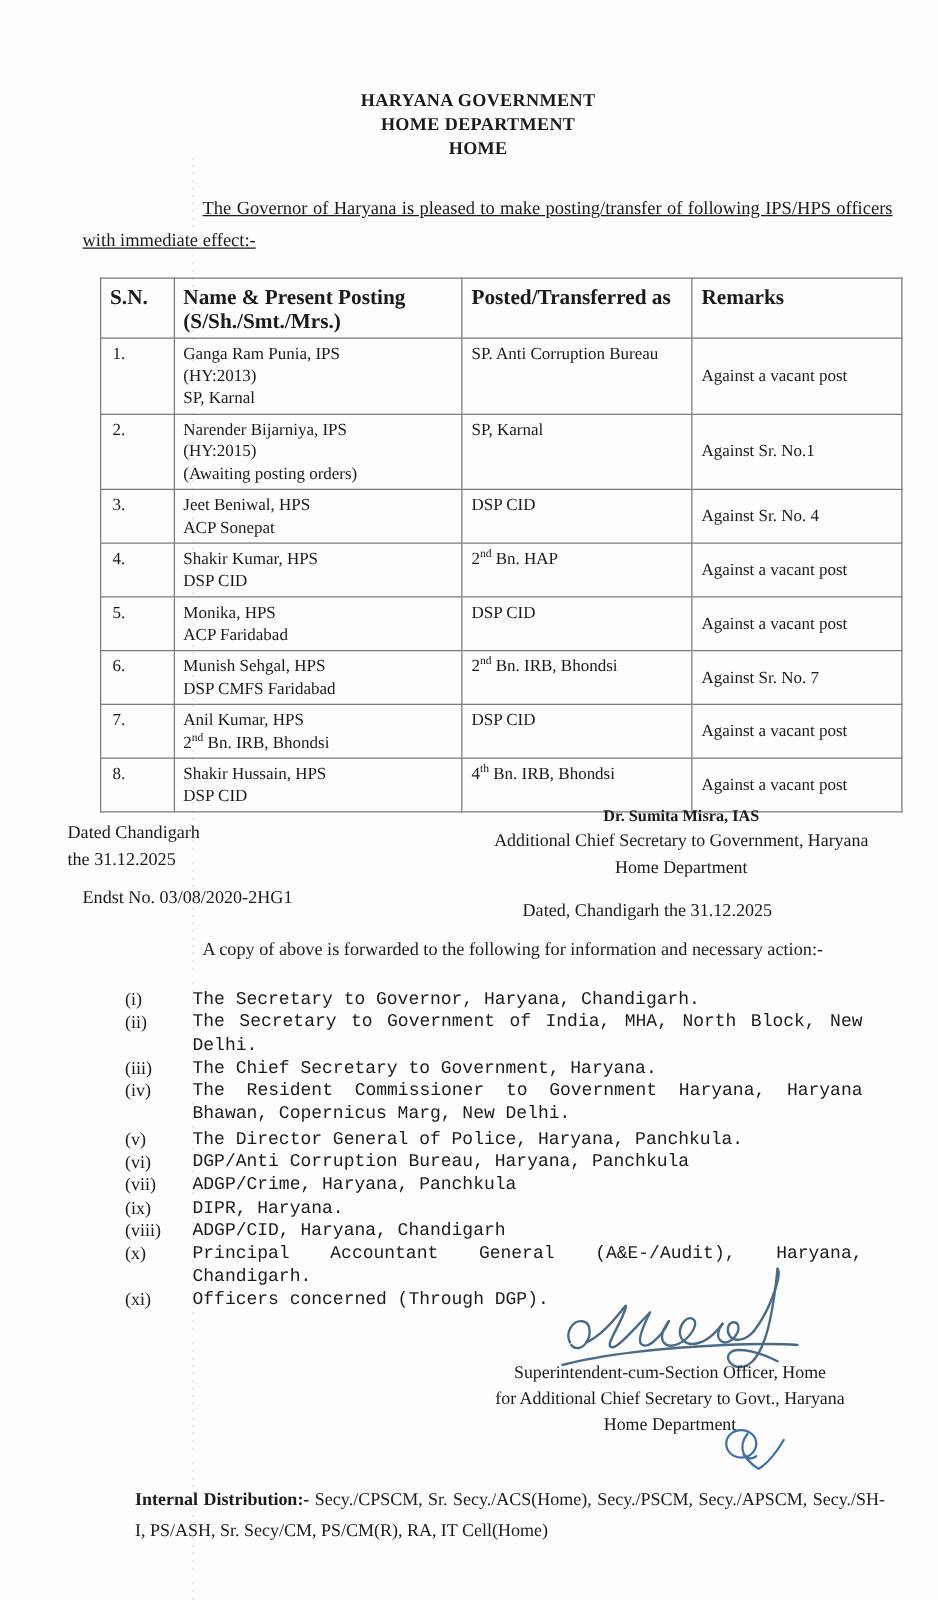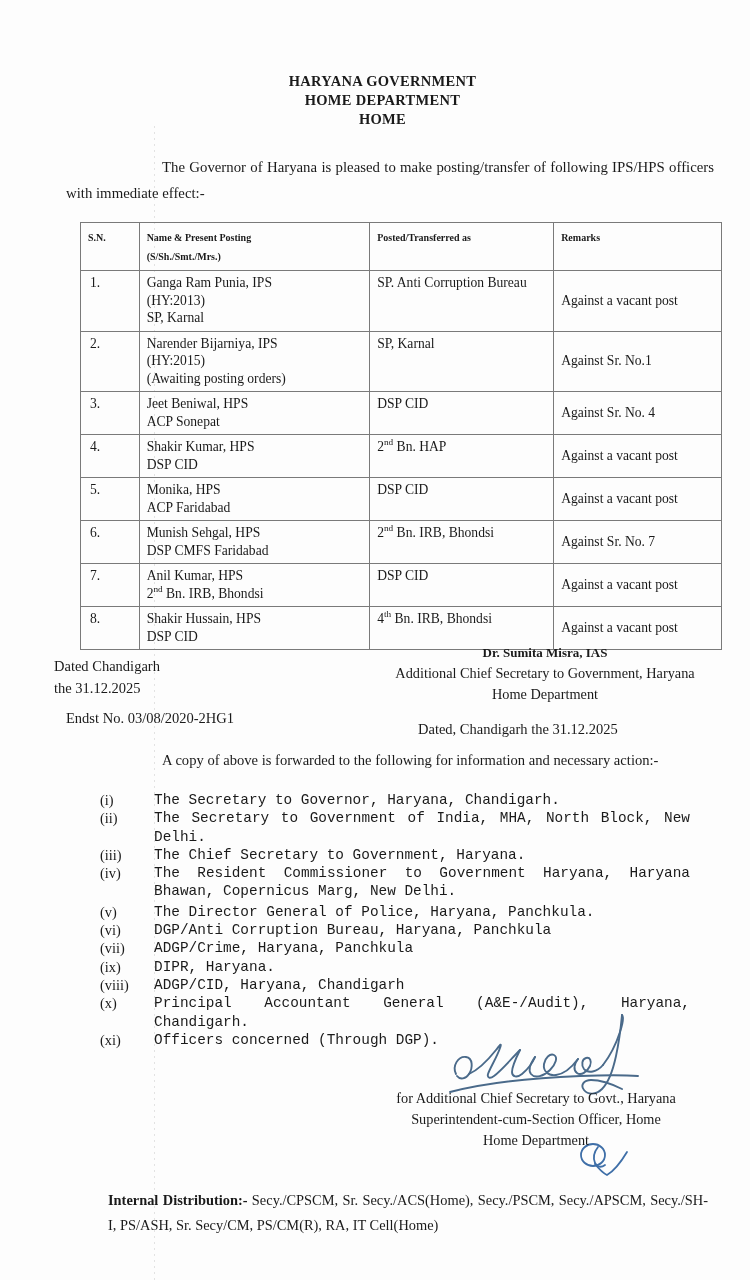--- a/index.html
+++ b/index.html
@@ -50,20 +50,21 @@
   
   .intro {
     position: absolute;
     top: 154px;
     left: 66px;
     width: 648px;
     font-size: 14.8px;
     line-height: 26px;
     text-align: justify;
     text-indent: 96px;
+    text-decoration: underline;
   }
 
   
   .order-table {
     position: absolute;
     top: 222px;
     left: 80px;
     width: 642px;
     border-collapse: collapse;
     font-size: 13.6px;
@@ -71,21 +72,21 @@
   .order-table td, .order-table th {
     border: 1px solid #7a7a7a;
     padding: 3px 6px 4px 7px;
     vertical-align: top;
     text-align: left;
     font-weight: normal;
     line-height: 17.5px;
   }
   .order-table th {
     font-weight: bold;
-    font-size: 10px;
+    font-size: 17px;
     line-height: 19px;
     vertical-align: top;
     padding-top: 5px;
   }
   .col-sn    { width: 58px; }
   .col-name  { width: 228px; }
   .col-post  { width: 182px; }
   .col-rem   { width: 166px; }
   td.cell-sn   { text-align: left; padding-left: 9px; }
   td.cell-post { text-align: justify; text-align-last: left; }
@@ -393,22 +394,22 @@
 
   <svg class="signature-initial" viewBox="0 0 60 42" xmlns="http://www.w3.org/2000/svg">
     <g fill="none" stroke="#3f6fa8" stroke-width="1.8" stroke-linecap="round" stroke-linejoin="round">
       <ellipse cx="21" cy="17" rx="12" ry="11"></ellipse>
       <path d="M26,9 C22,14 21,20 23,25 C25,29 29,30 33,27"></path>
       <path d="M23,26 C27,31 31,35 35,37 C42,33 49,24 55,14"></path>
     </g>
   </svg>
 
   <div class="sig2">
+    <div>Superintendent-cum-Section Officer, Home</div>
     <div>for Additional Chief Secretary to Govt., Haryana</div>
-    <div>Superintendent-cum-Section Officer, Home</div>
     <div>Home Department</div>
   </div>
 
   <div class="internal">
     <b>Internal  Distribution:-</b><span> Secy./CPSCM,  Sr.  Secy./ACS(Home),  Secy./PSCM, Secy./APSCM, Secy./SH-I, PS/ASH, Sr. Secy/CM, PS/CM(R), RA, IT Cell(Home)</span>
   </div>
 
 </div>
 
 </body></html>

